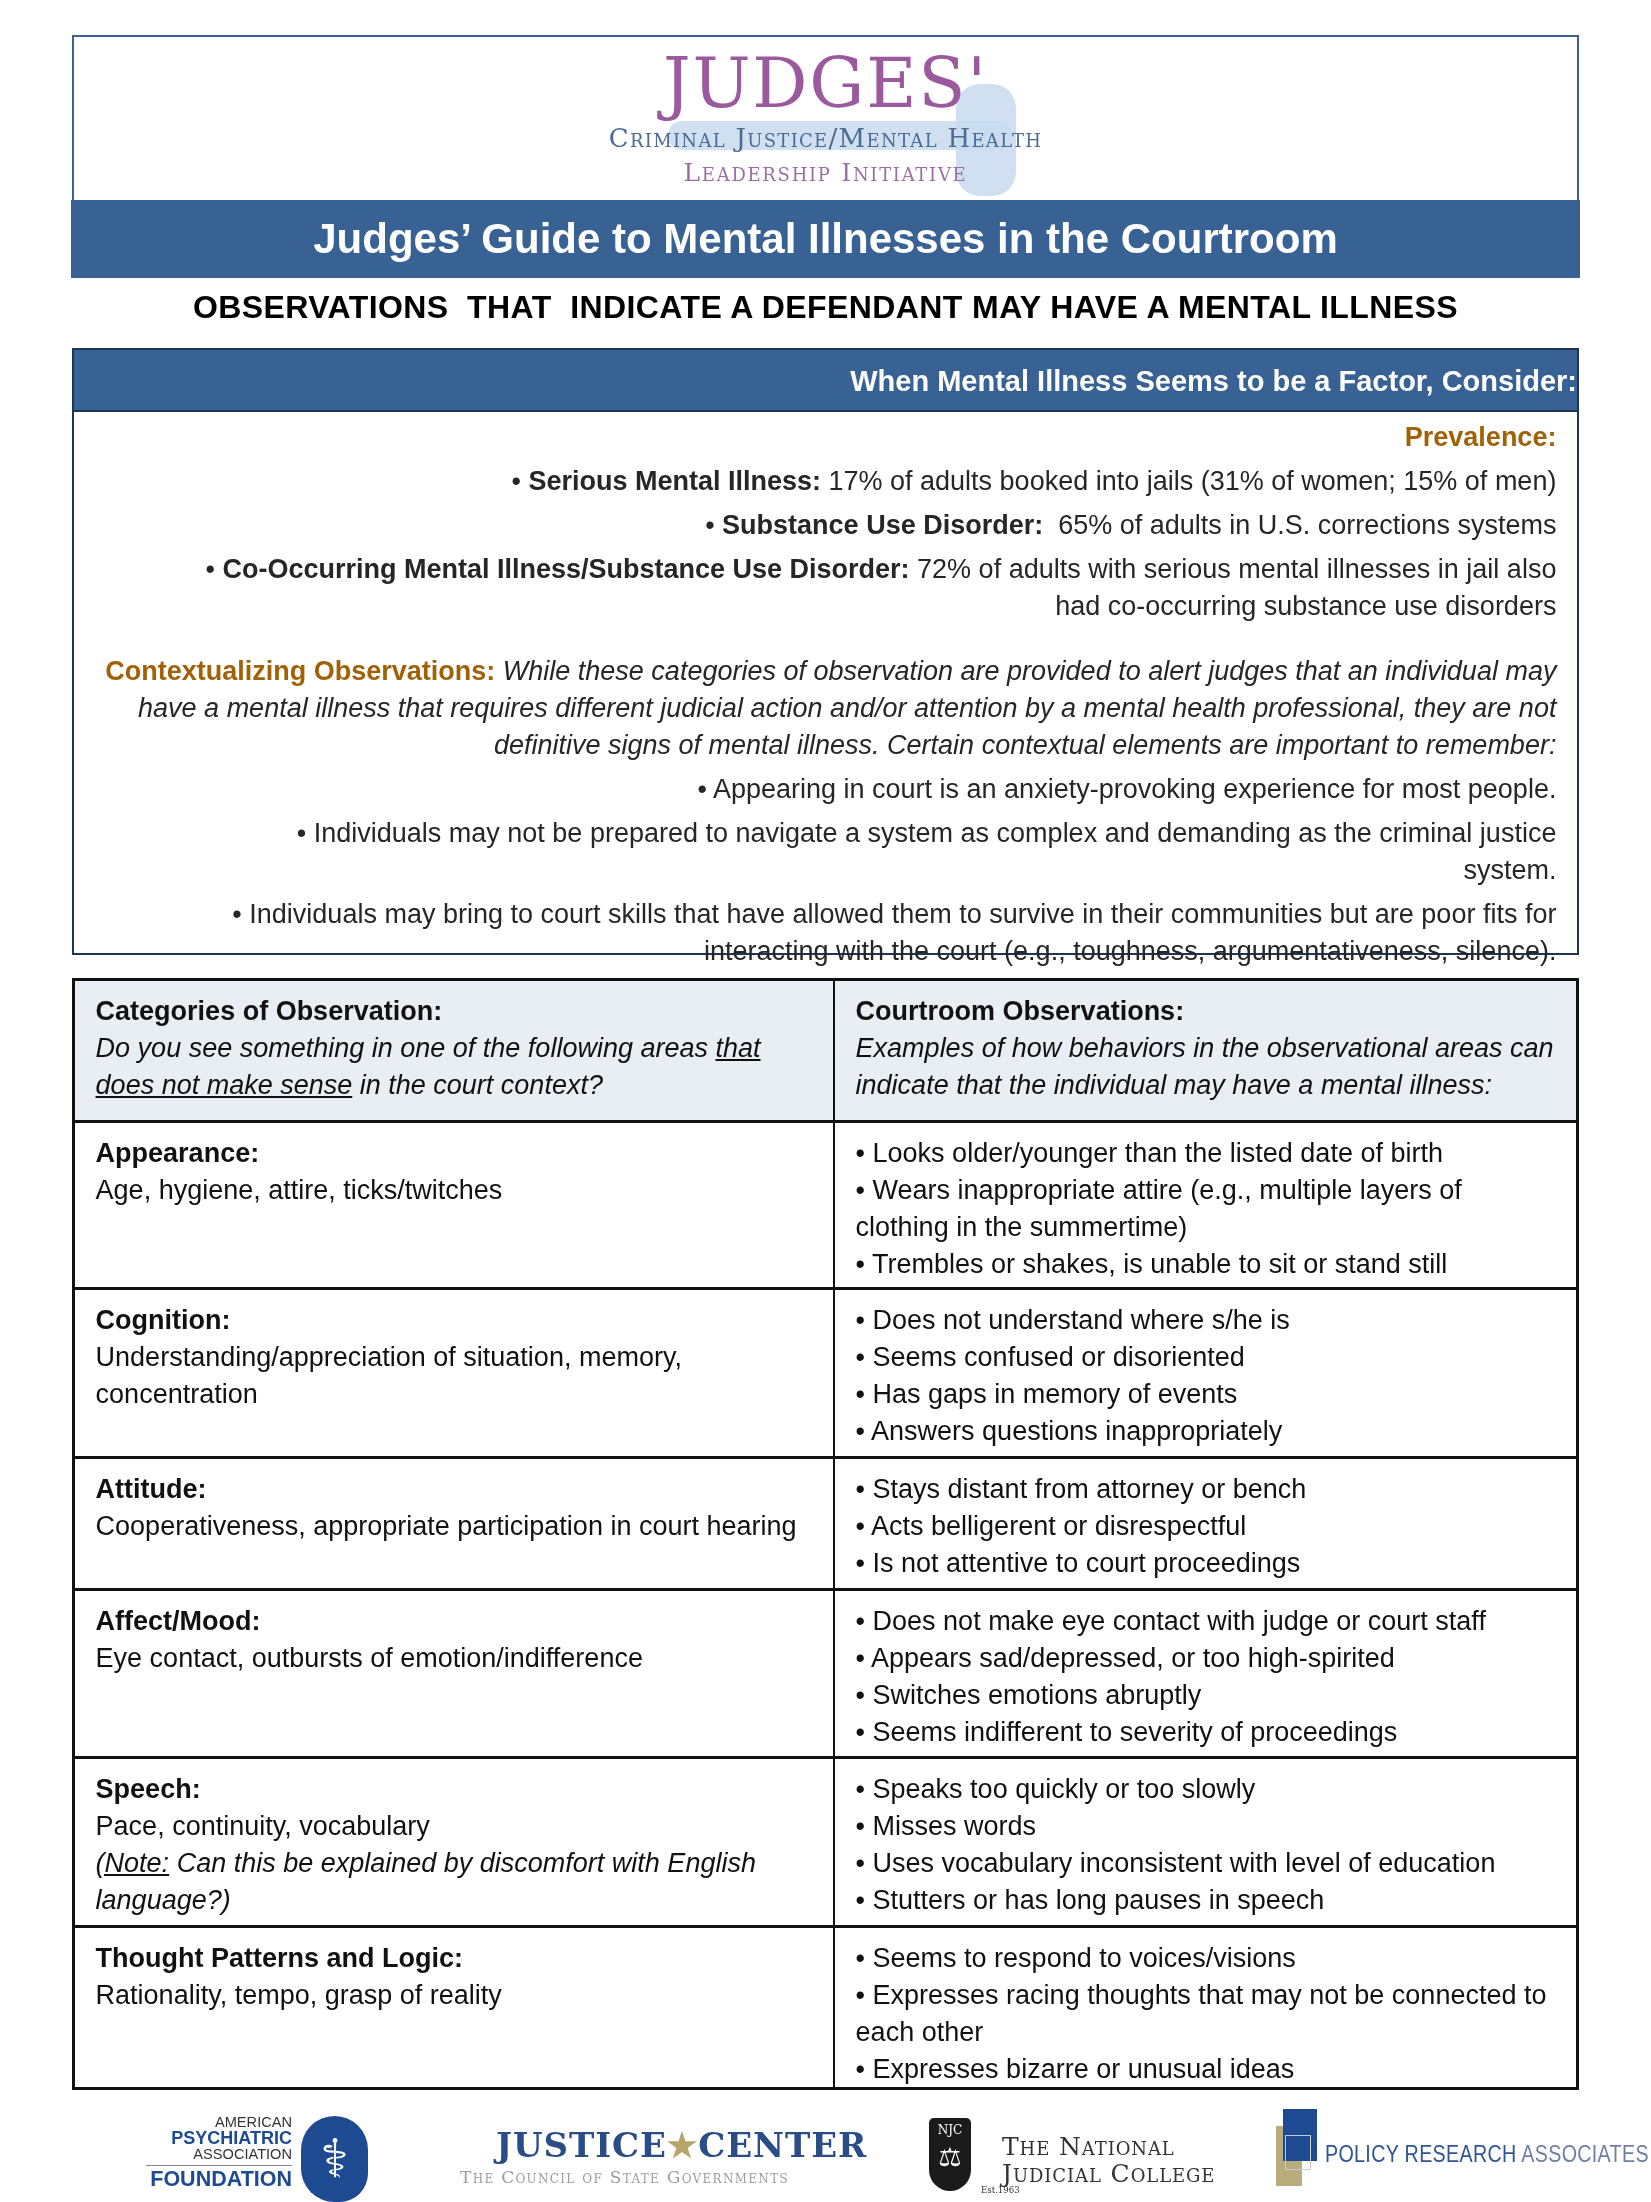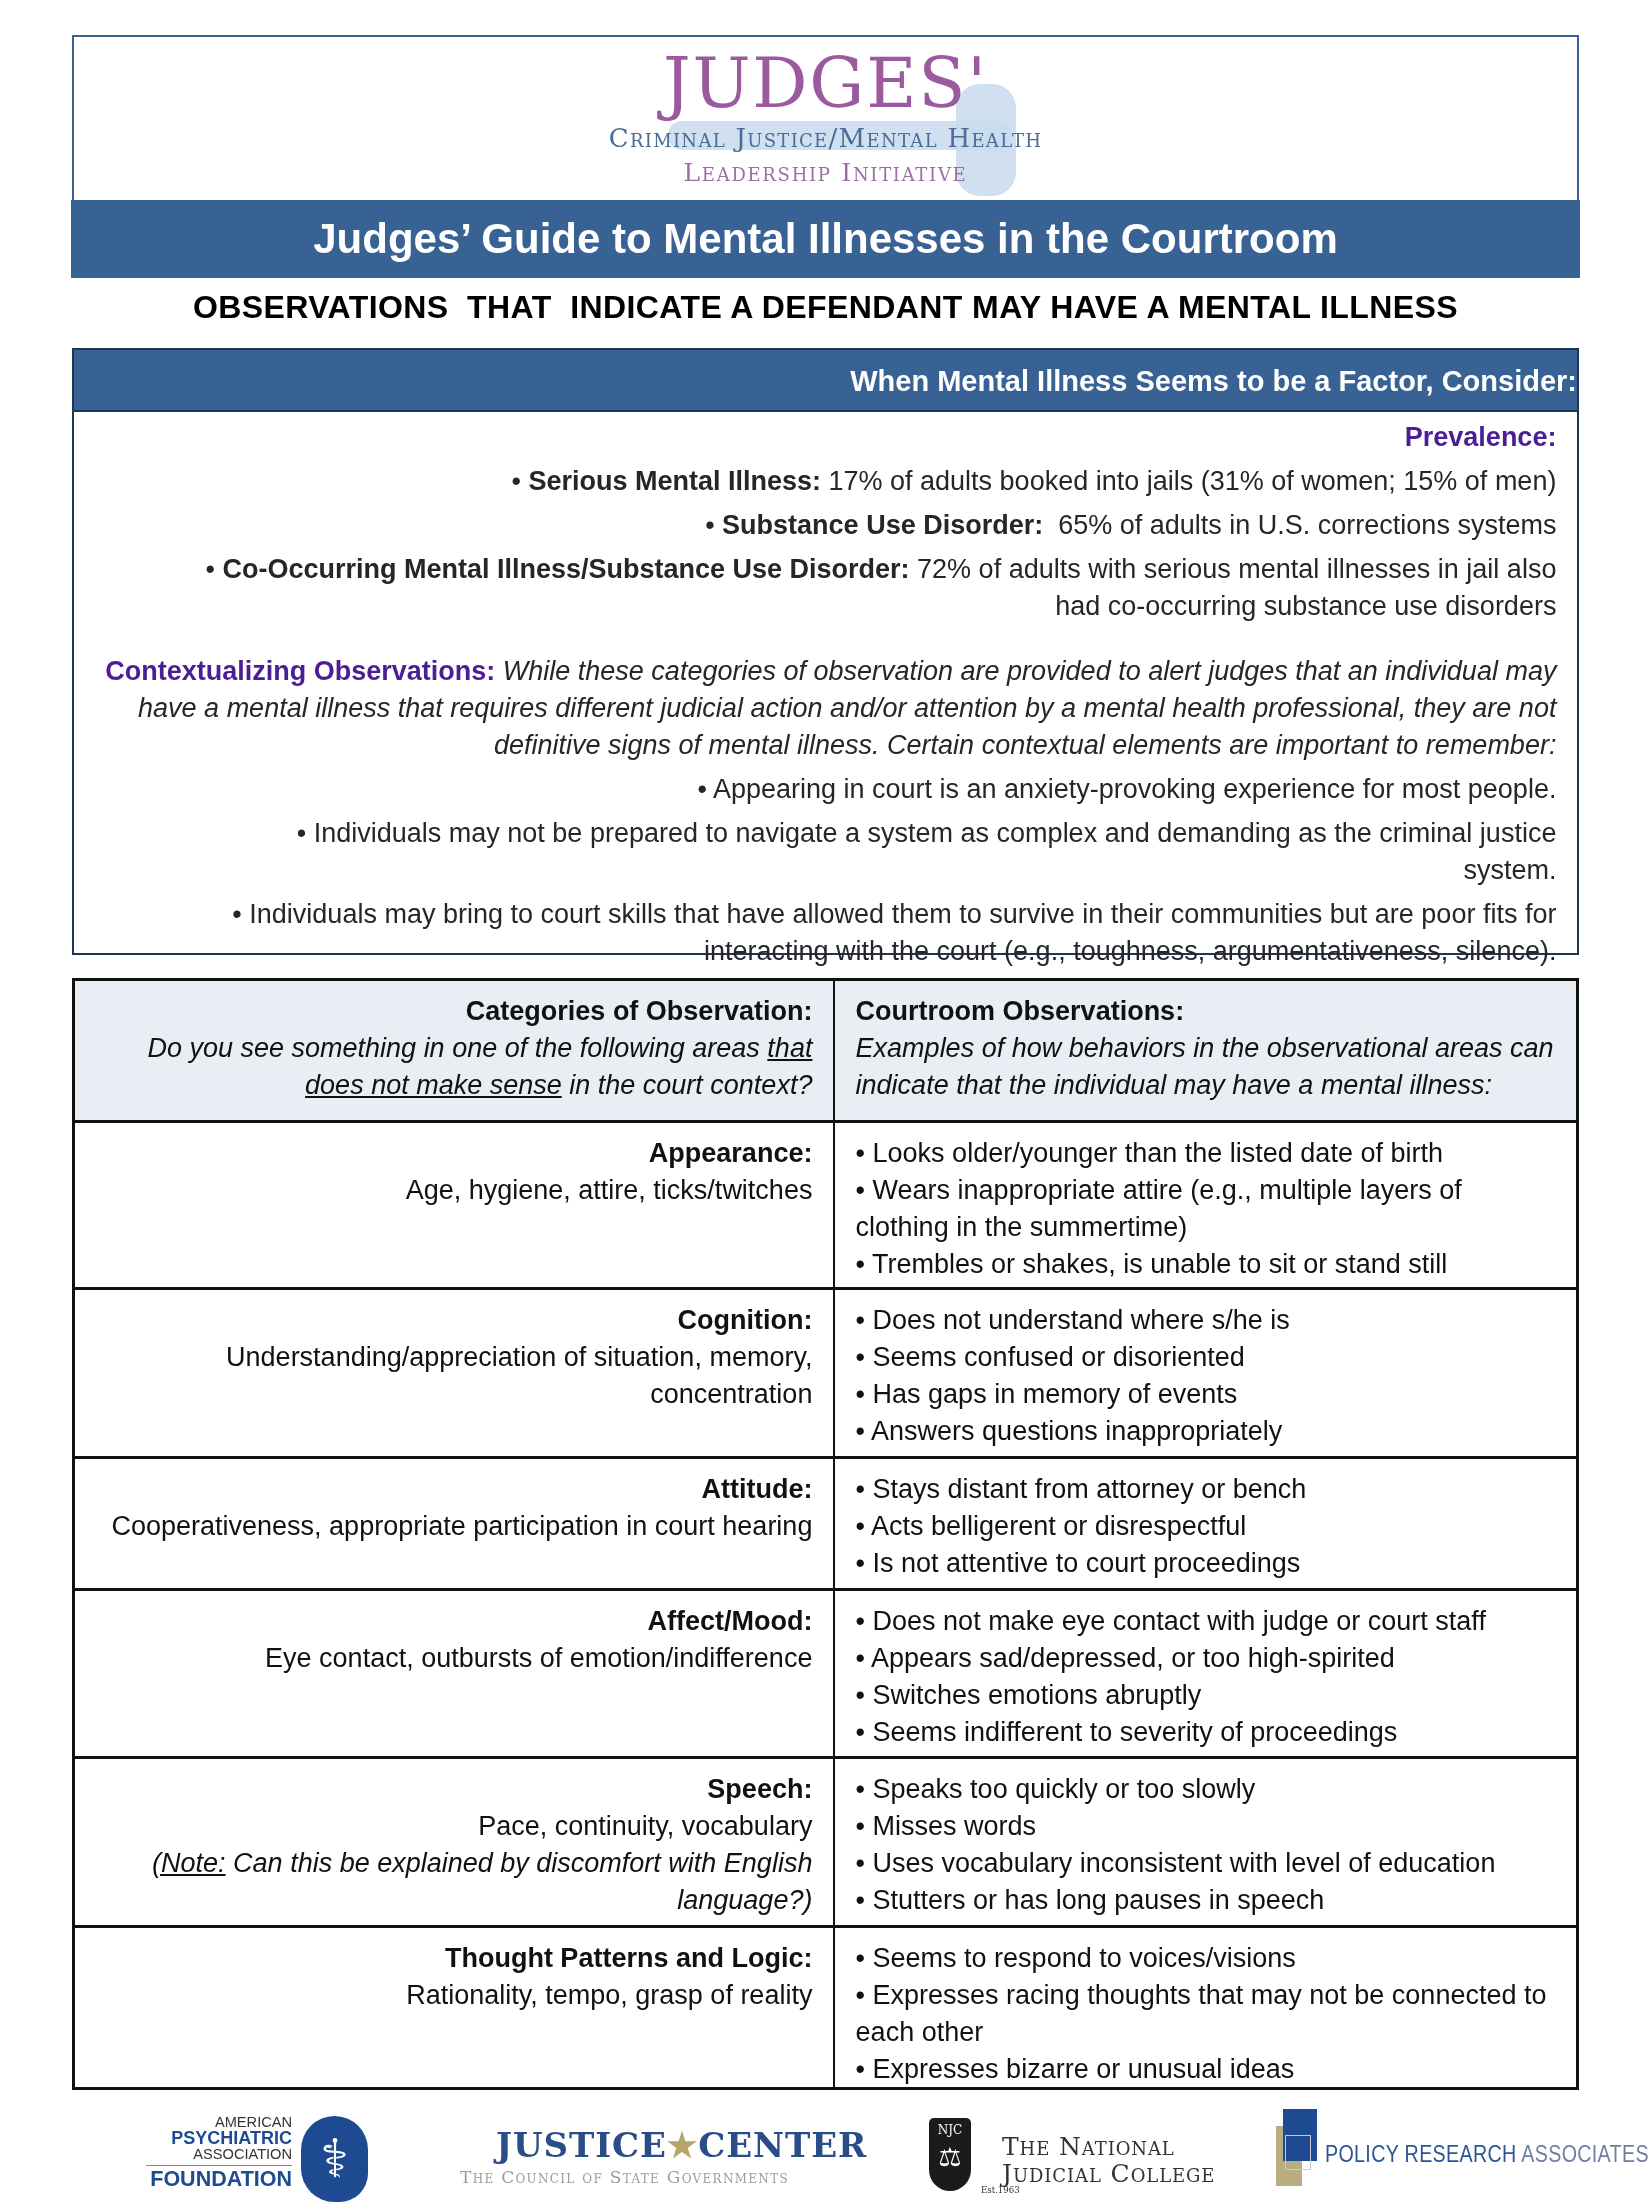--- a/index.html
+++ b/index.html
@@ -23,32 +23,32 @@
       font-family:"Liberation Sans", sans-serif; font-weight:bold; font-size:42px; }
 
   #obs-heading { left:72px; width:1507px; top:289px; text-align:center; font-family:"Liberation Sans", sans-serif;
       font-weight:bold; font-size:32px; color:#000; letter-spacing:0.4px; }
 
   
   #consider { left:72px; top:348px; width:1507px; height:607px; border:2.6px solid #1e3553; box-sizing:border-box; background:#fff;text-align:right; }
   #consider-hdr { position:absolute; left:0; right:0; top:0; height:62px; background:#386293; border-bottom:2.6px solid #1e3553;
       color:#fff; font-family:"Liberation Sans", sans-serif; font-weight:bold; font-size:29px; padding-left:20.6px; line-height:62px; box-sizing:border-box; }
   .c-body { position:absolute; left:20.6px; right:20.6px; font-family:"Liberation Sans", sans-serif; font-size:27px; color:#262626; line-height:37px; }
-  .c-label { font-weight:bold; color:#4c1d95; }
+  .c-label { font-weight:bold; color:#a16207; }
   .bullet-blk { padding-left:110px; }
   .bullet-blk .b { font-weight:bold; }
   .it { font-style:italic; }
 
   
   #obs-table { left:72px; top:978px; width:1507px; height:1112px; border:3.4px solid #111; box-sizing:border-box; }
   .row { position:absolute; left:0; right:0; border-top:3.4px solid #111; box-sizing:border-box; }
   .row.first { border-top:none; background:#e9eef5; }
   .cell { position:absolute; top:0; bottom:0; box-sizing:border-box; padding:12px 20.6px 0 20.6px;
       font-family:"Liberation Sans", sans-serif; font-size:27px; line-height:37px; color:#111; }
-  .cell.left { left:0; width:760px; border-right:2.6px solid #111;text-align:right; }
+  .cell.left { left:0; width:760px; border-right:2.6px solid #111; }
   .cell.right { left:760px; right:0; padding-left:20.6px; }
   .cell .title { font-weight:bold; }
   .cell .sub-it { font-style:italic; }
   .u { text-decoration:underline; }
 
   
   #footer { left:0; top:2099px; width:1652px; height:103px; }
   .apa { position:absolute; left:146px; top:15.5px; width:146px; text-align:right; font-family:Liberation Sans, sans-serif; color:#1e4a91; line-height:1; }
   .apa .s1 { font-size:14.6px; color:#333; }
   .apa .s2 { font-size:18px; font-weight:bold; color:#1e4a91; }

